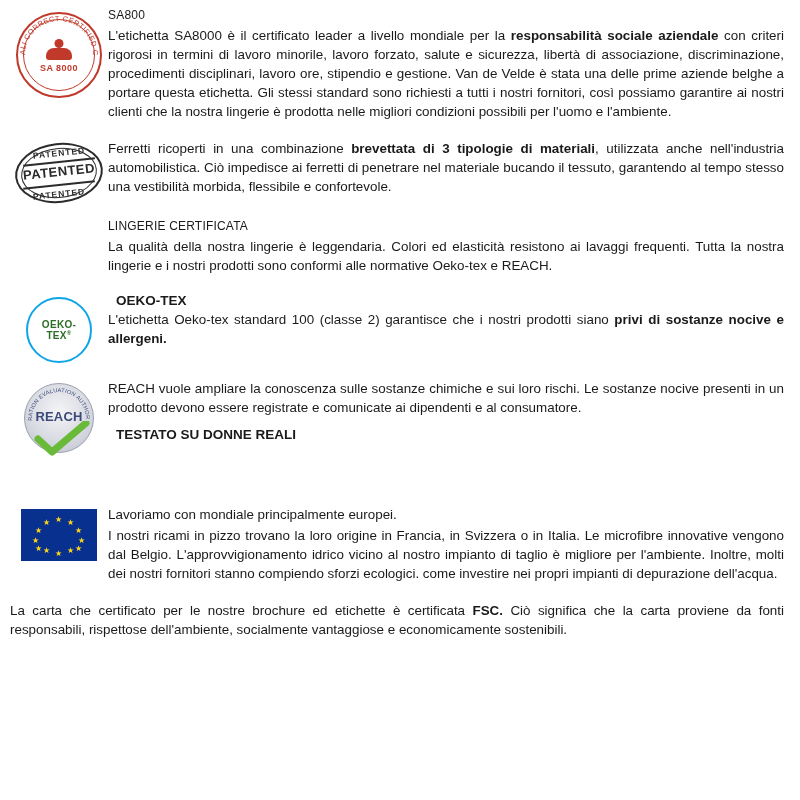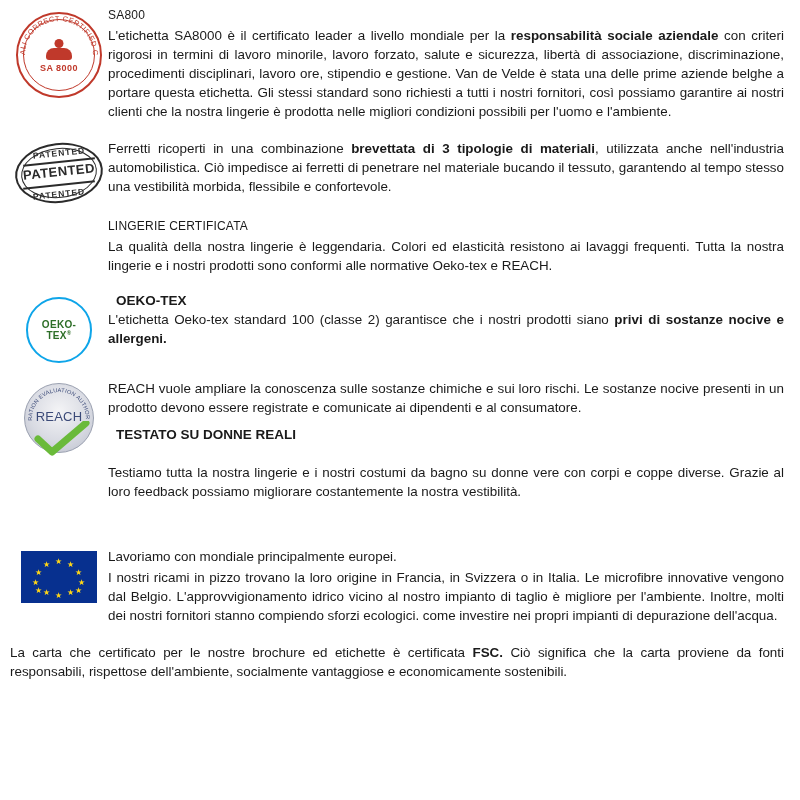--- a/index.html
+++ b/index.html
@@ -222,21 +222,21 @@
     font-size: 5px;
     color: #3b4a78;
     letter-spacing: 0.2px;
   }
   .reach .word {
     position: absolute;
     left: 0; right: 0;
     top: 26px;
     text-align: center;
     font-size: 13px;
-    font-weight: normal;
+    font-weight: bold;
     color: #3b4a78;
     letter-spacing: 0.2px;
   }
   .reach .check {
     position: absolute;
     left: 10px;
     bottom: -4px;
     width: 56px;
     height: 36px;
   }
@@ -382,26 +382,20 @@
     </div>
     <div class="text-col">
       <p class="body">REACH vuole ampliare la conoscenza sulle sostanze chimiche e sui loro rischi. Le sostanze nocive presenti in un prodotto devono essere registrate e comunicate ai dipendenti e al consumatore.</p>
       <div class="gap-sm"></div>
       <h3 class="subtitle">TESTATO SU DONNE REALI</h3>
     </div>
   </div>
 
   <div class="gap-sm"></div>
 
-  <div class="section">
-    <div class="badge-col"></div>
-    <div class="text-col">
-      <p class="body">Testiamo tutta la nostra lingerie e i nostri costumi da bagno su donne vere con corpi e coppe diverse. Grazie al loro feedback possiamo migliorare costantemente la nostra vestibilità.</p>
-    </div>
-  </div>
 
   <div class="spacer-lg"></div>
 
   <div class="section">
     <div class="badge-col">
       <div class="euflag">
         <span class="star" style="left:33px; top:6px;">★</span>
         <span class="star" style="left:45px; top:9px;">★</span>
         <span class="star" style="left:53px; top:17px;">★</span>
         <span class="star" style="left:56px; top:27px;">★</span>

